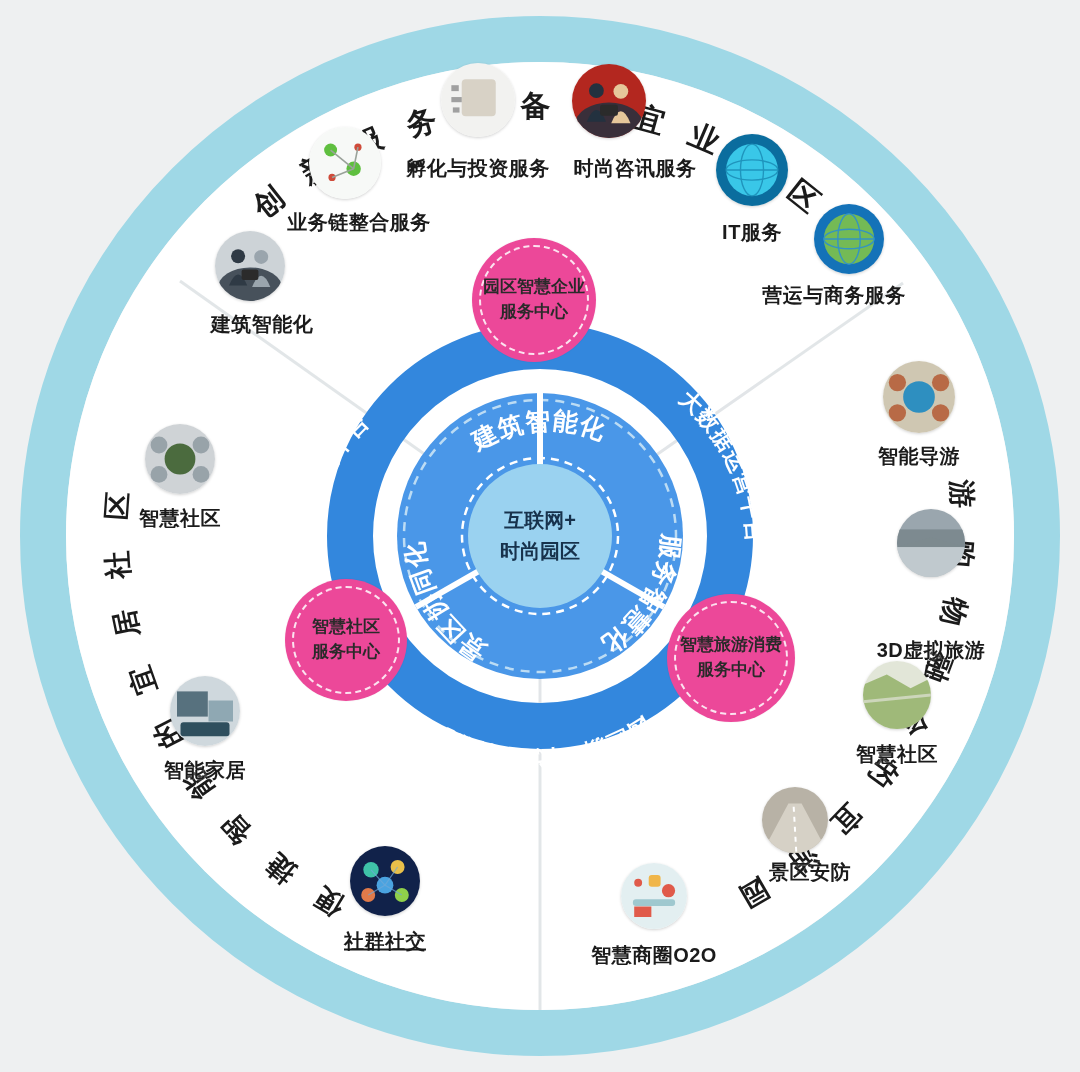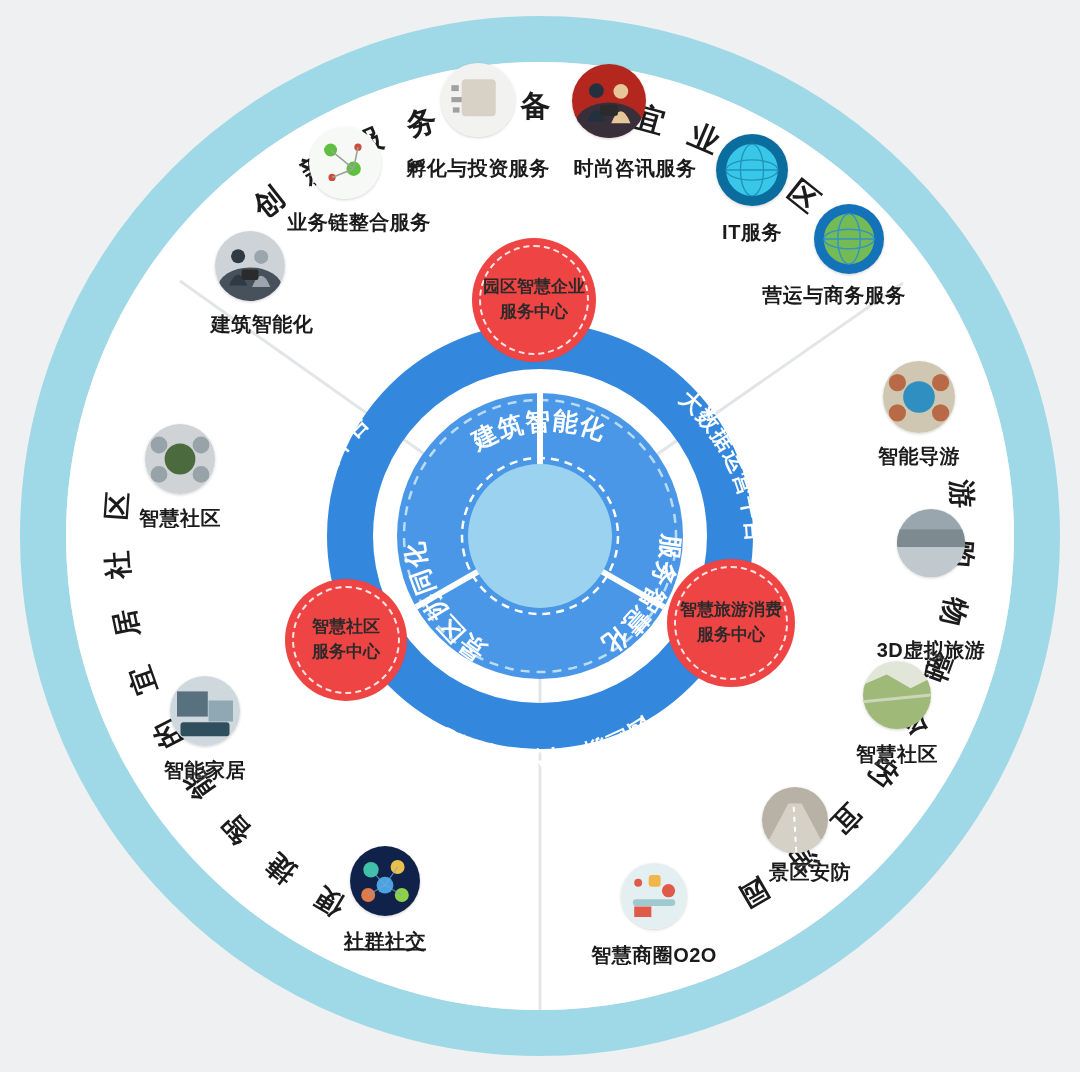--- a/index.html
+++ b/index.html
@@ -28,21 +28,21 @@
     border-radius:50%;
     transform:translate(-50%,-50%);
     overflow:hidden;
     box-shadow:0 1px 3px rgba(0,0,0,.18);
   }
   .thumb svg{display:block;}
   .yellow-circle{
     position:absolute;
     border-radius:50%;
     transform:translate(-50%,-50%);
-    background:#ef4444;
+    background:#ec4899;
     display:flex;flex-direction:column;
     align-items:center;justify-content:center;
     color:#2a2a2a;
     font-size:17px;
     font-weight:700;
     line-height:1.45;
     text-align:center;
     box-shadow:0 0 0 1px rgba(0,0,0,.02);
   }
   .yellow-circle::after{
@@ -134,30 +134,34 @@
       </text>
       <text font-size="25" letter-spacing="1">
         <textPath href="#arcInR" startOffset="50%" text-anchor="middle">服务智慧化</textPath>
       </text>
       <text font-size="25" letter-spacing="1">
         <textPath href="#arcInL" startOffset="50%" text-anchor="middle">景区协同化</textPath>
       </text>
     </g>
   </svg>
 
+  <div class="core-text" style="left:540px;top:536px;">
+    <div>互联网+</div>
+    <div>时尚园区</div>
+  </div>
 
   <div class="yellow-circle" style="left:534px;top:300px;width:124px;height:124px;">
     <span>园区智慧企业</span>
     <span>服务中心</span>
   </div>
   <div class="yellow-circle" style="left:346px;top:640px;width:122px;height:122px;">
     <span>智慧社区</span>
     <span>服务中心</span>
   </div>
-  <div class="yellow-circle" style="left:731px;top:623px;width:128px;height:128px;">
+  <div class="yellow-circle" style="left:731px;top:658px;width:128px;height:128px;">
     <span>智慧旅游消费</span>
     <span>服务中心</span>
   </div>
 
   <div id="outer-items">
       <div class="thumb" style="left: 478px; top: 100px; width: 74px; height: 74px;">
         <svg width="74" height="74" viewBox="0 0 74 74">
             <rect width="74" height="74" fill="#f2f2f0"></rect>
           <rect x="20.720000000000002" y="16.28" width="34.04" height="37" rx="4" fill="#d8d2c6"></rect>
                <g fill="#7e7e7e" opacity=".7">

